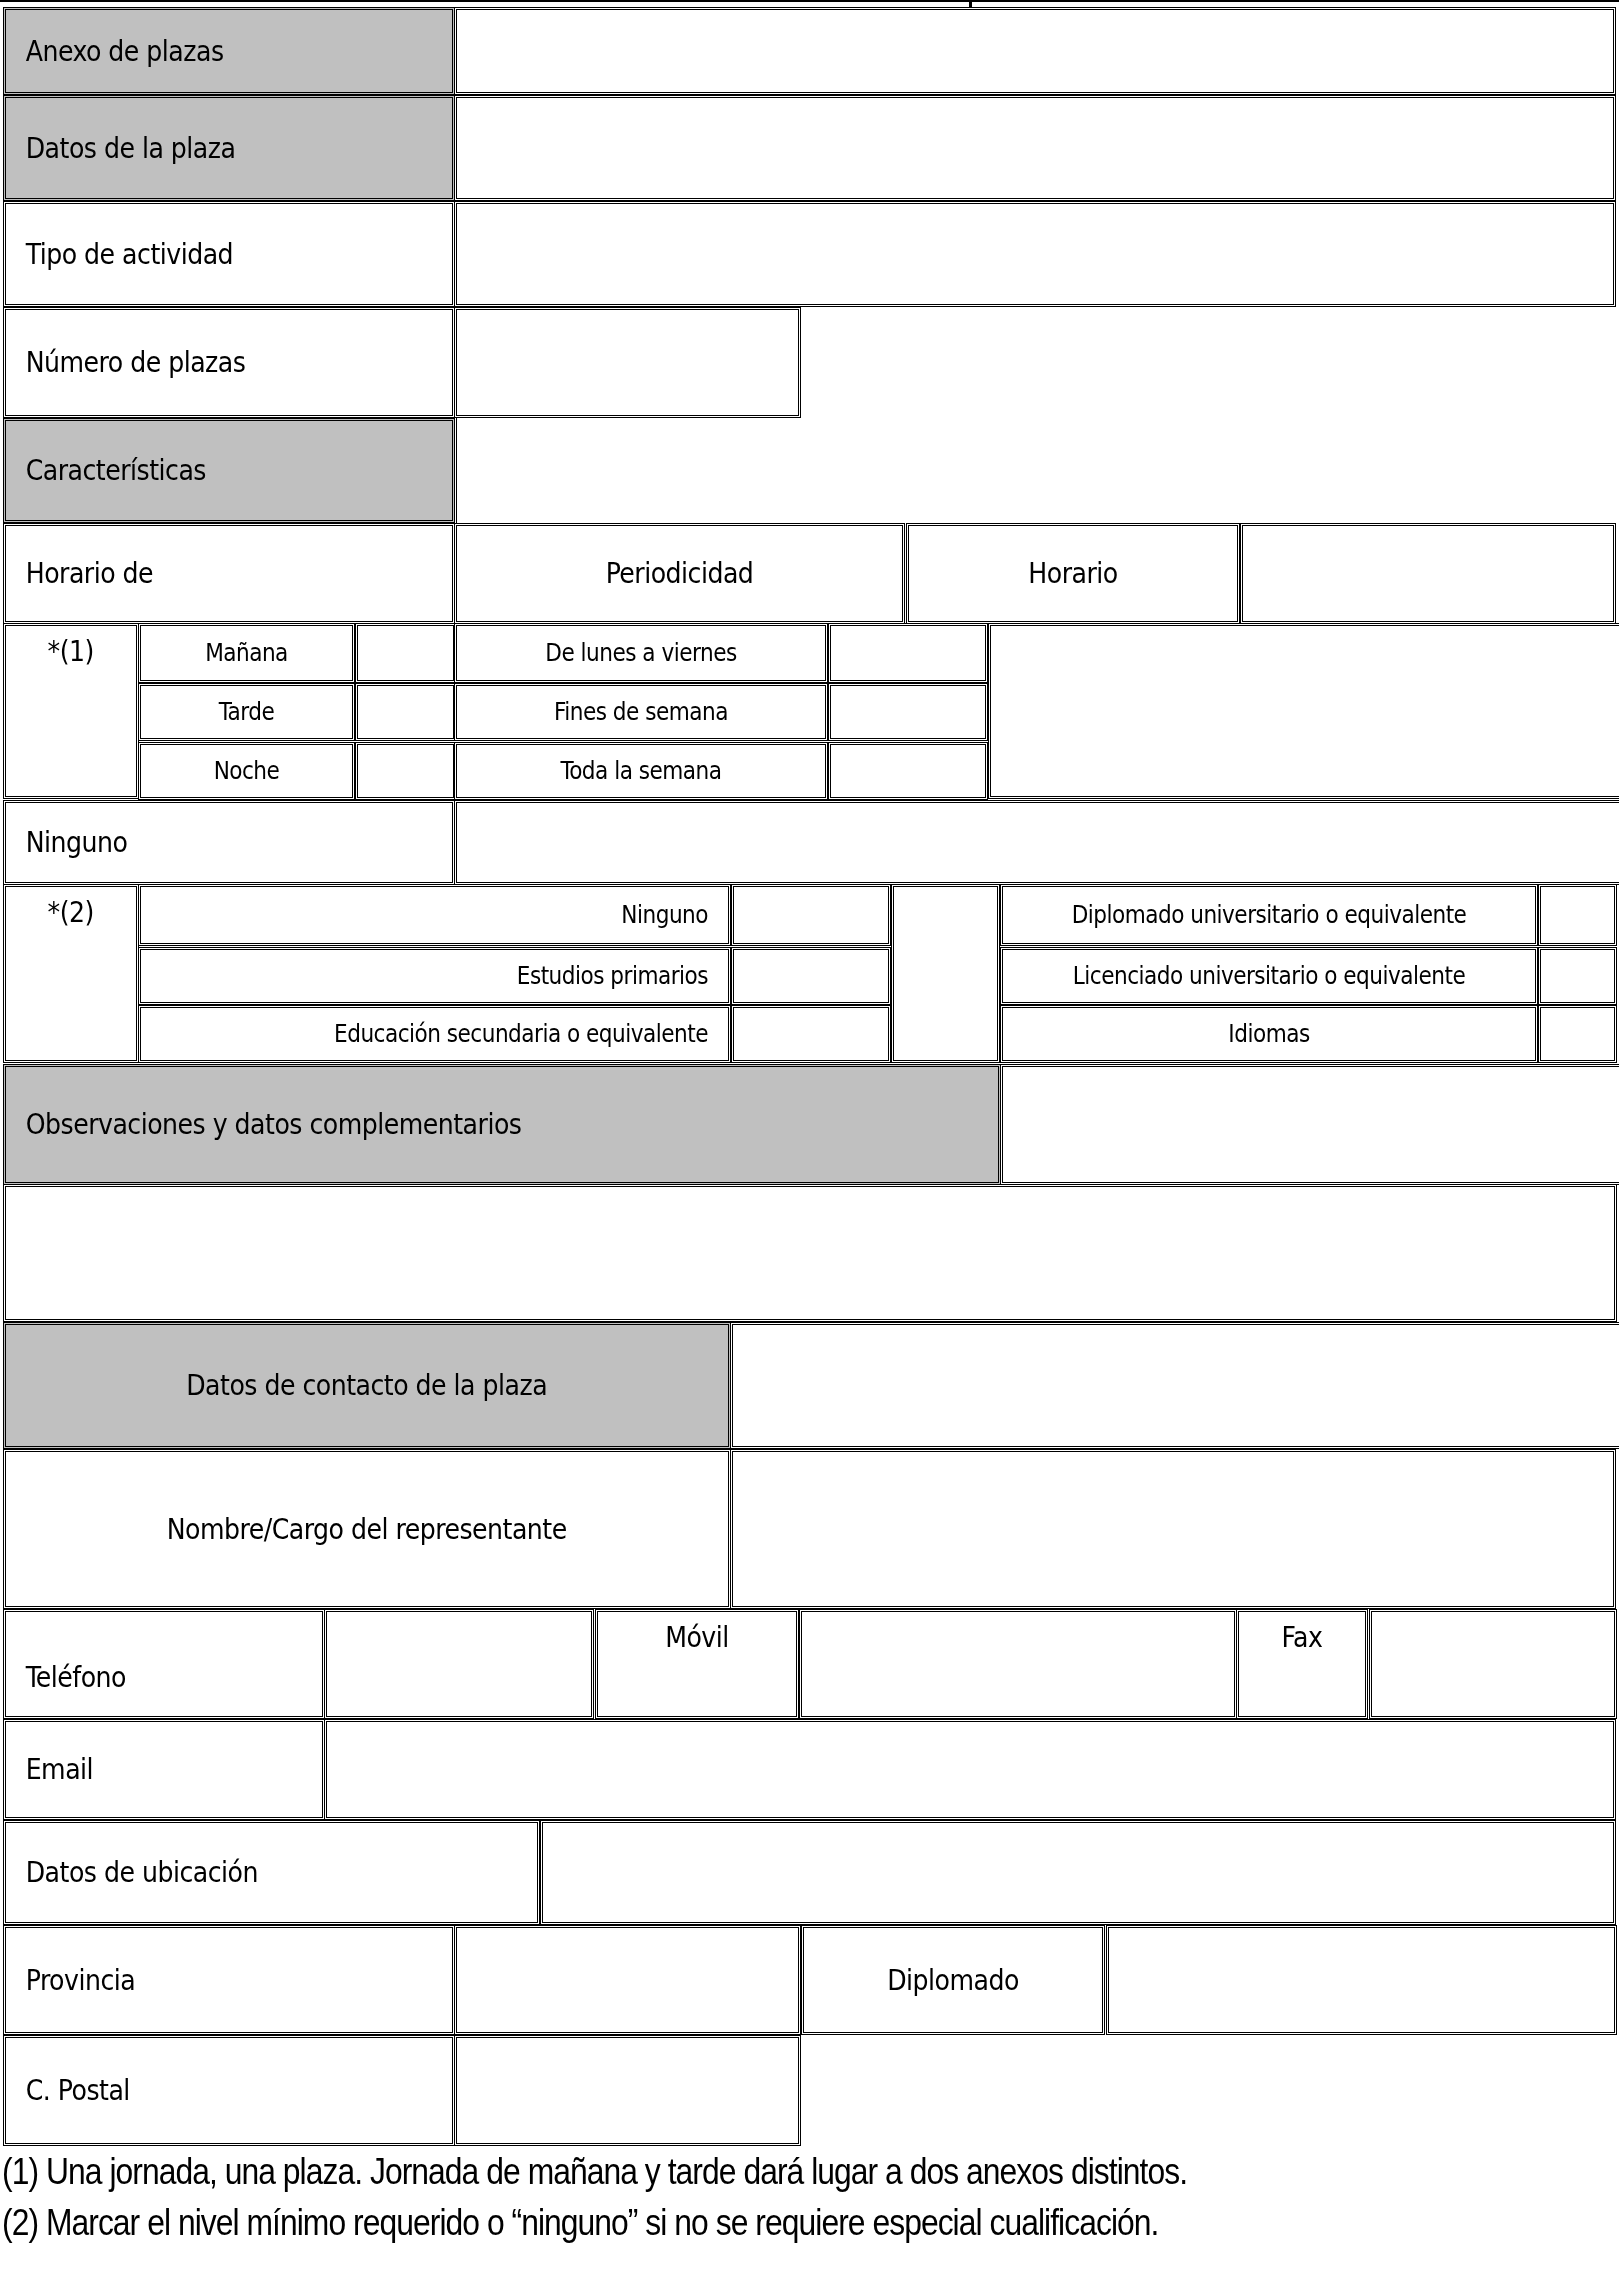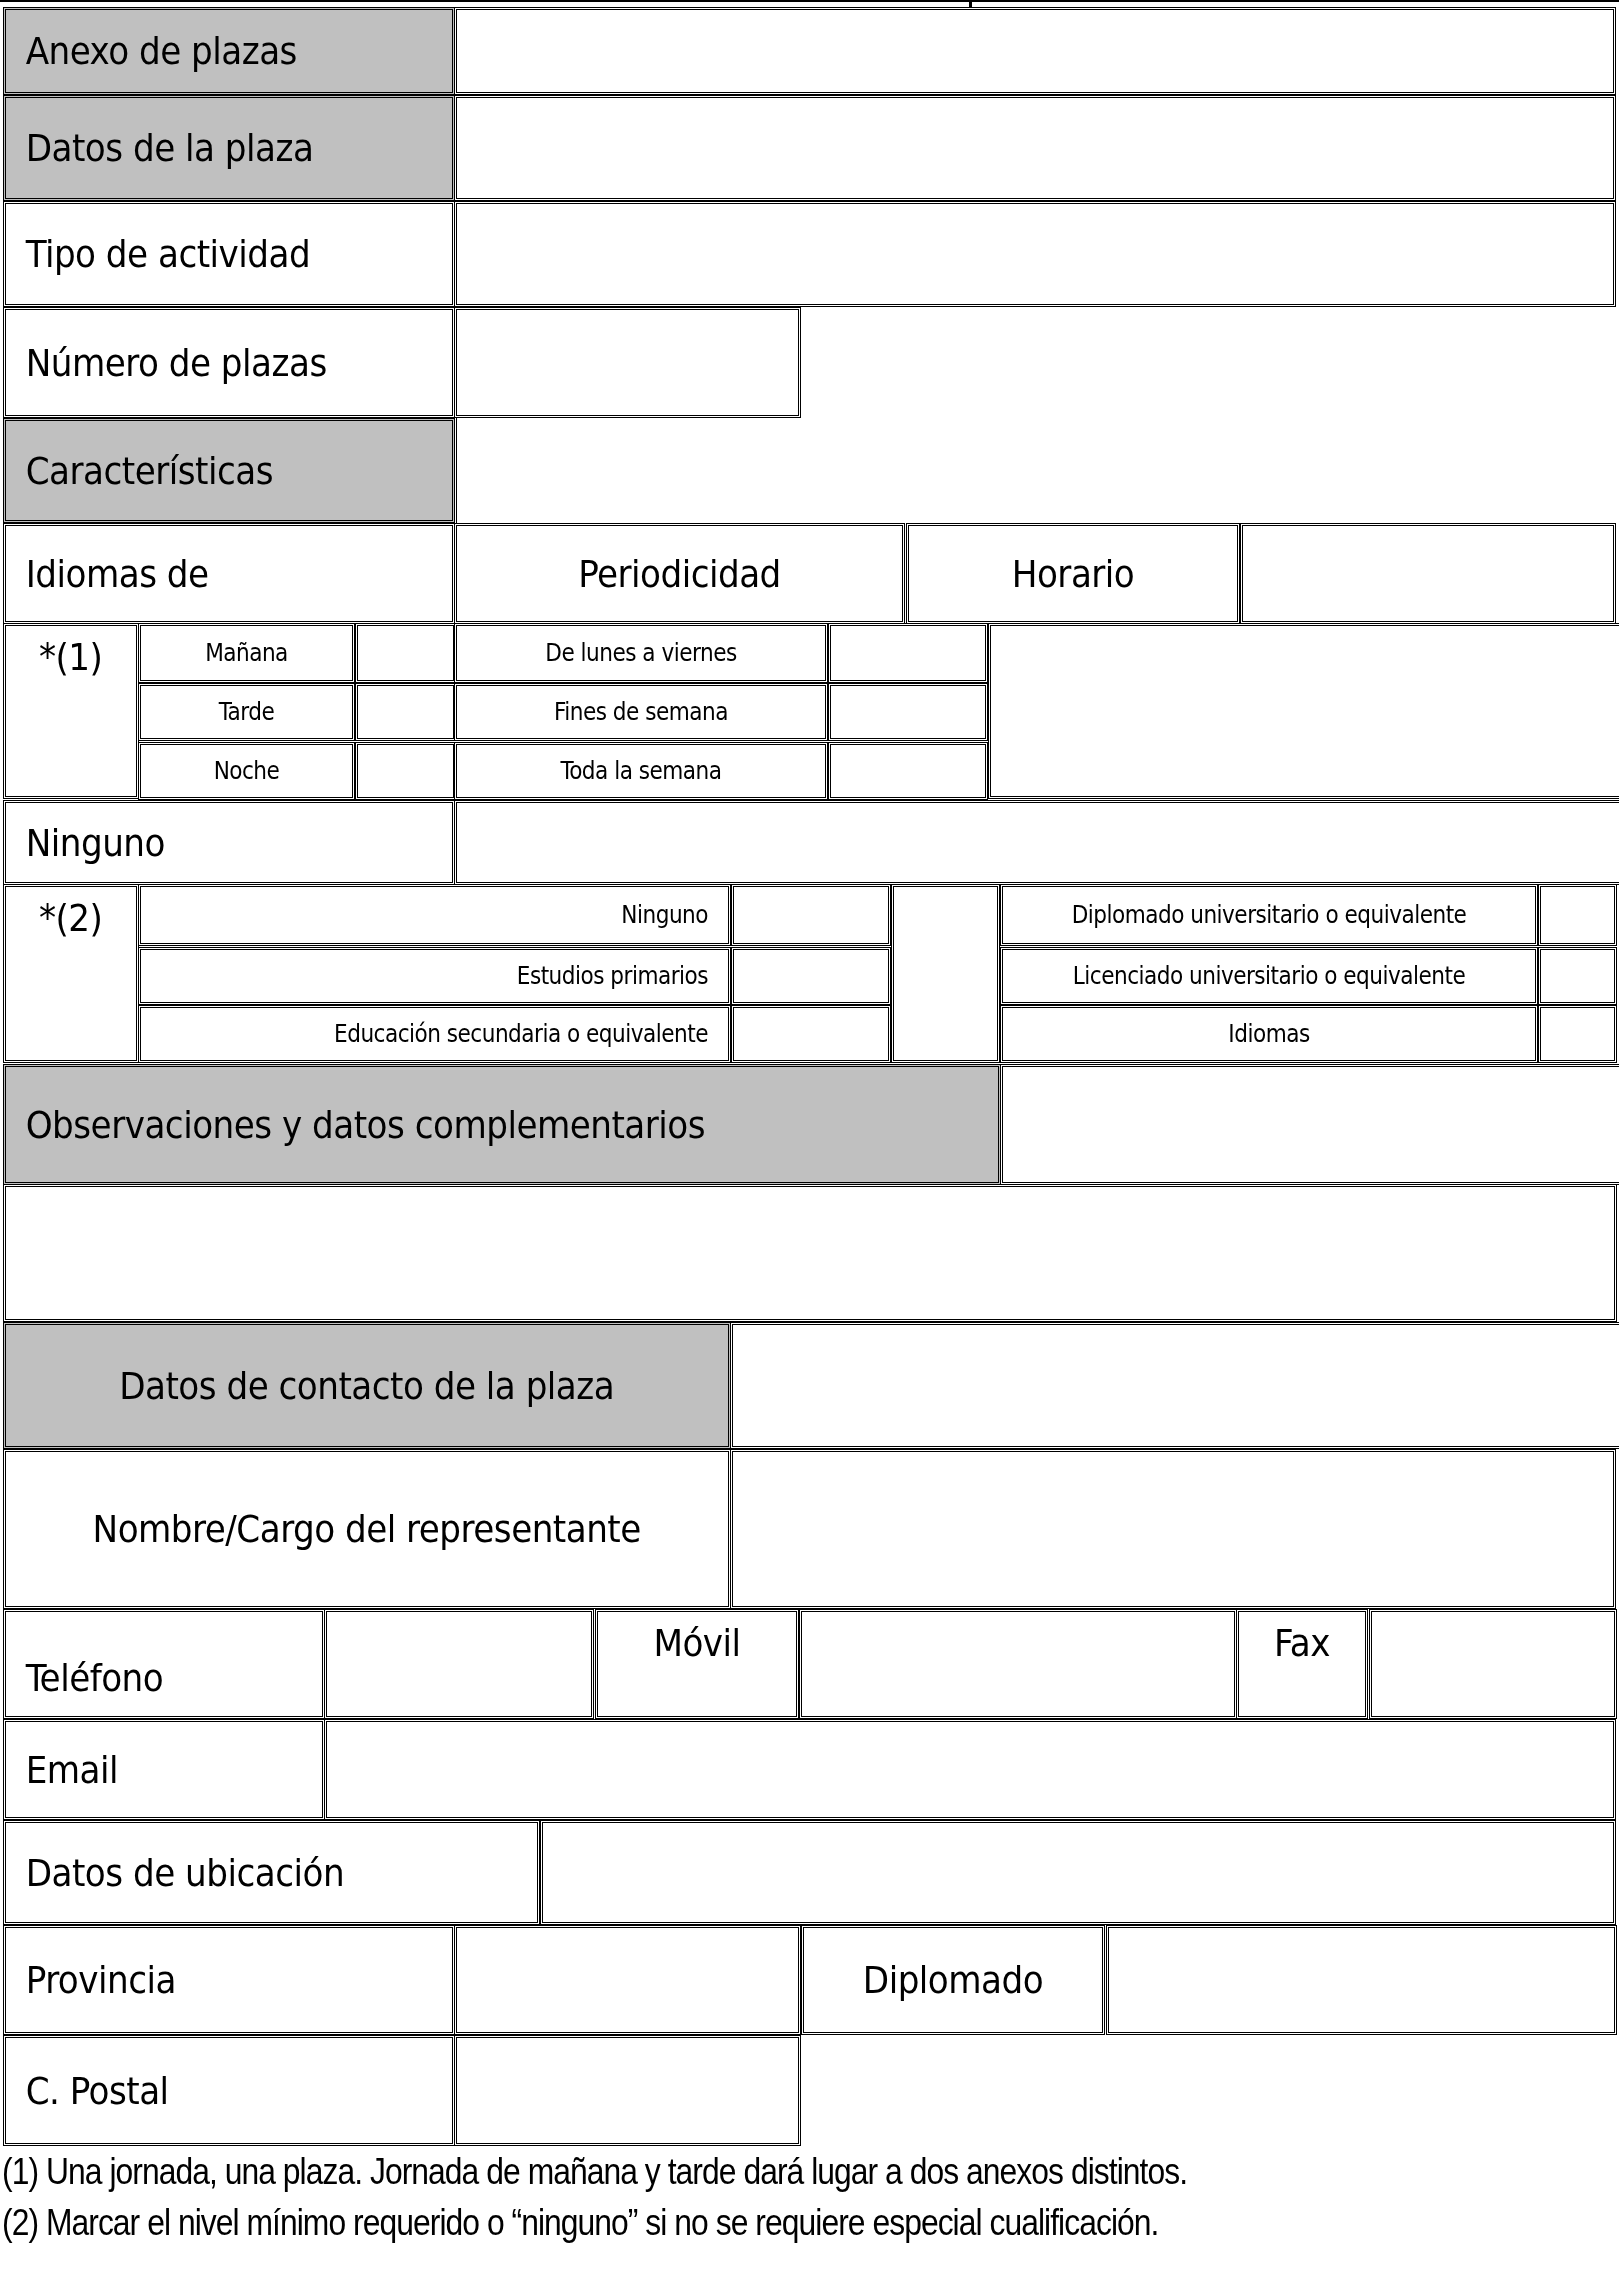--- a/index.html
+++ b/index.html
@@ -4,21 +4,21 @@
 <style>
   html, body { margin:0; padding:0; background:#ffffff; }
   body { width:1619px; height:2283px; position:relative; overflow:hidden;
          font-family:"Liberation Sans", sans-serif; color:#000; }
   .cell { position:absolute; box-sizing:border-box;
           border:3.7px double #000; background:#fff; }
   .gray { background:#c0c0c0; }
   .lbl { position:absolute; box-sizing:border-box; display:flex; align-items:center;
          font-family:"DejaVu Sans Condensed","DejaVu Sans", sans-serif;
          white-space:nowrap; letter-spacing:-0.5px; }
-  .big { font-size:38px; }
+  .big { font-size:28px; }
   .sm  { font-size:24px; }
   .left { justify-content:flex-start; padding-left:20px; }
   .center { justify-content:center; }
   .right { justify-content:flex-end; padding-right:20px; }
   .top { align-items:flex-start; padding-top:9.1px; }
   .foot { position:absolute; left:1.8px; font-size:37px; letter-spacing:-1.1px;
           font-family:"Liberation Sans Narrow","Liberation Sans", sans-serif;
           transform:scaleX(0.86); transform-origin:left center; white-space:nowrap; }
   .topline { position:absolute; left:0; top:0; width:1619px; height:3.7px; border-top:2.7px solid #000; box-sizing:border-box; }
   .tick { position:absolute; left:969px; top:0; width:2.7px; height:7.3px; background:#000; }
@@ -48,21 +48,21 @@
   <div class="lbl big left" style="inset:0;">Número de plazas</div>
 </div>
 <div class="cell" style="left:454px;top:307px;width:347px;height:111px;"></div>
 
 <div class="cell gray" style="left:2.7px;top:418px;width:452px;height:105px;">
   <div class="lbl big left" style="inset:0;">Características</div>
 </div>
 <div class="cell" style="left:454px;top:418px;width:1162px;height:105px;border-left:3.7px double #000;border-top:none;border-right:none;border-bottom:none;"></div>
 
 <div class="cell" style="left:2.7px;top:523px;width:452px;height:101px;">
-  <div class="lbl big left" style="inset:0;">Idiomas de</div>
+  <div class="lbl big left" style="inset:0;">Horario de</div>
 </div>
 <div class="cell" style="left:454px;top:523px;width:451px;height:101px;">
   <div class="lbl big center" style="inset:0;">Periodicidad</div>
 </div>
 <div class="cell" style="left:906px;top:523px;width:334px;height:101px;">
   <div class="lbl big center" style="inset:0;">Horario</div>
 </div>
 <div class="cell" style="left:1240px;top:523px;width:376px;height:101px;"></div>
 
 <div class="cell" style="left:2.7px;top:623px;width:136px;height:176px;">

